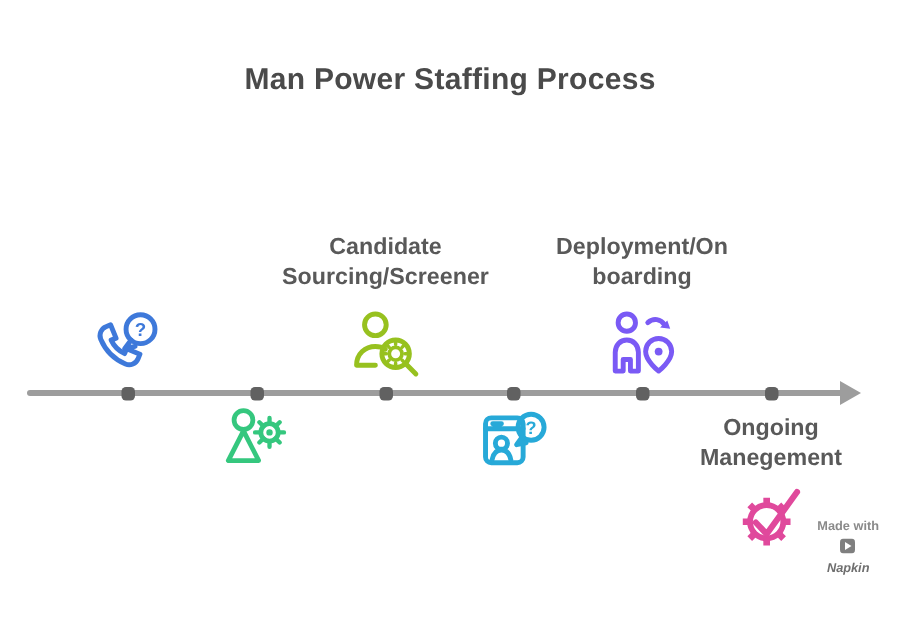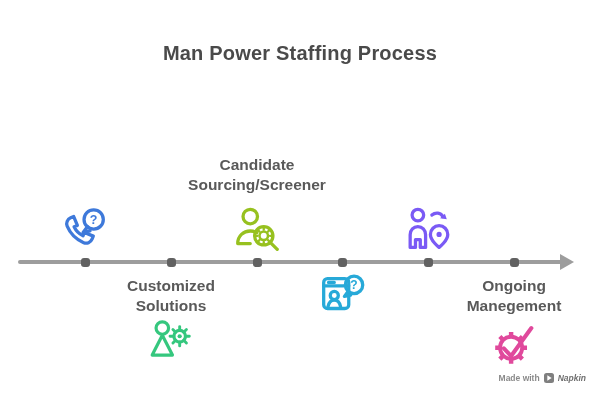--- a/index.html
+++ b/index.html
@@ -31,21 +31,21 @@
   .step-label{
     width:146px;text-align:center;font-size:15.5px;line-height:1.3;font-weight:700;
     color:#595959;
   }
   .step.above .step-label{margin-bottom:9px;}
   .step.below .step-label{margin-top:8px;}
   .step-icon{width:54px;height:54px;}
   .step-icon svg{width:54px;height:54px;display:block;}
   .watermark{
     position:absolute;right:14px;bottom:12px;display:flex;align-items:center;gap:4px;
-    font-size:8.5px;font-weight:700;color:#8a8a8a;cursor:pointer;
+    font-size:8.5px;font-weight:700;color:#8a8a8a;cursor:pointer;flex-direction:column;
   }
   .watermark .brand{color:#6f6f6f;font-weight:800;font-style:italic;}
   .watermark svg{display:block;}
 </style>
 </head>
 <body>
 
 <div class="canvas">
   <h1 class="title">Man Power Staffing Process</h1>
 
@@ -60,21 +60,20 @@
 <circle cx="37" cy="16" r="10"></circle>
               <path d="M30.5 23.5L26 29.5l7.2-1.6"></path>
 <path d="M9.5 23c-1.4-3.4.2-7.3 3.6-8.7l3.2-1.3 3.8 9.2-3.4 1.4c1.9 4.1 5.2 7.4 9.3 9.3l1.4-3.4 9.2 3.8-1.3 3.2c-1.4 3.4-5.3 5-8.7 3.6C19 36.9 12.7 30.6 9.5 23z"></path>
             </g>
 <text x="37" y="20.5" font-size="13" font-weight="bold" text-anchor="middle" fill="currentColor" font-family="Liberation Sans,sans-serif">?</text>
           </svg>
         </div>
   </div>
       <div class="timeline-dot" style="left: 166.5px; background: rgb(97, 97, 97);"></div>
       <div class="step below" style="left: 91px;">
-    <div class="step-label">Customized Solutions</div>
     <div class="step-icon" style="color: rgb(53, 199, 126);">
           <svg viewBox="0 0 56 56" fill="none">
             <g stroke="currentColor" stroke-width="3.3" stroke-linecap="round" stroke-linejoin="round">
 <circle cx="19" cy="12.5" r="6.5"></circle>
               <path d="M19 20L8.5 40.5h21L19 20z"></path>
 <circle cx="37" cy="21" r="6"></circle>
 <path stroke-width="3" d="M37 15v-4M37 27v4M31 21h-4M43 21h4M32.8 16.8L30 14M41.2 16.8L44 14M32.8 25.2L30 28M41.2 25.2L44 28"></path>
 </g>
             <circle cx="37" cy="21" r="2.2" fill="currentColor"></circle>
           </svg>
@@ -107,20 +106,21 @@
               <path d="M13.5 40c.8-4.2 3.2-6.8 6.5-6.8s5.7 2.6 6.5 6.8"></path>
 <circle cx="40.5" cy="17.5" r="9"></circle>
               <path d="M34.5 24l-4 5.5 6.5-1.3"></path>
             </g>
 <text x="40.5" y="21.8" font-size="12.5" font-weight="bold" text-anchor="middle" fill="currentColor" font-family="Liberation Sans,sans-serif">?</text>
           </svg>
         </div>
   </div>
       <div class="timeline-dot" style="left: 423.5px; background: rgb(97, 97, 97);"></div>
       <div class="step above" style="left: 348px;">
+    <div class="step-label">Deployment/On boarding</div>
     <div class="step-icon" style="color: rgb(122, 90, 245);">
           <svg viewBox="0 0 56 56" fill="none">
             <g stroke="currentColor" stroke-width="3.4" stroke-linecap="round" stroke-linejoin="round">
 <circle cx="17.5" cy="11.5" r="6"></circle>
 <path d="M9.5 45V32c0-5 3.5-8.5 8-8.5s8 3.5 8 8.5v13h-5.5v-8h-5v8h-5.5z"></path>
 <path d="M32 11.5c4-3.5 9-2.5 11.5 1.5"></path>
 <path d="M39.5 22.5c-5 0-9 4-9 9 0 6.5 9 13.5 9 13.5s9-7 9-13.5c0-5-4-9-9-9z"></path>
             </g>
 <path d="M47.5 15.8l-7-.9 5-4.9z" fill="currentColor"></path>
 <circle cx="39.5" cy="31.5" r="2.7" fill="currentColor"></circle>

